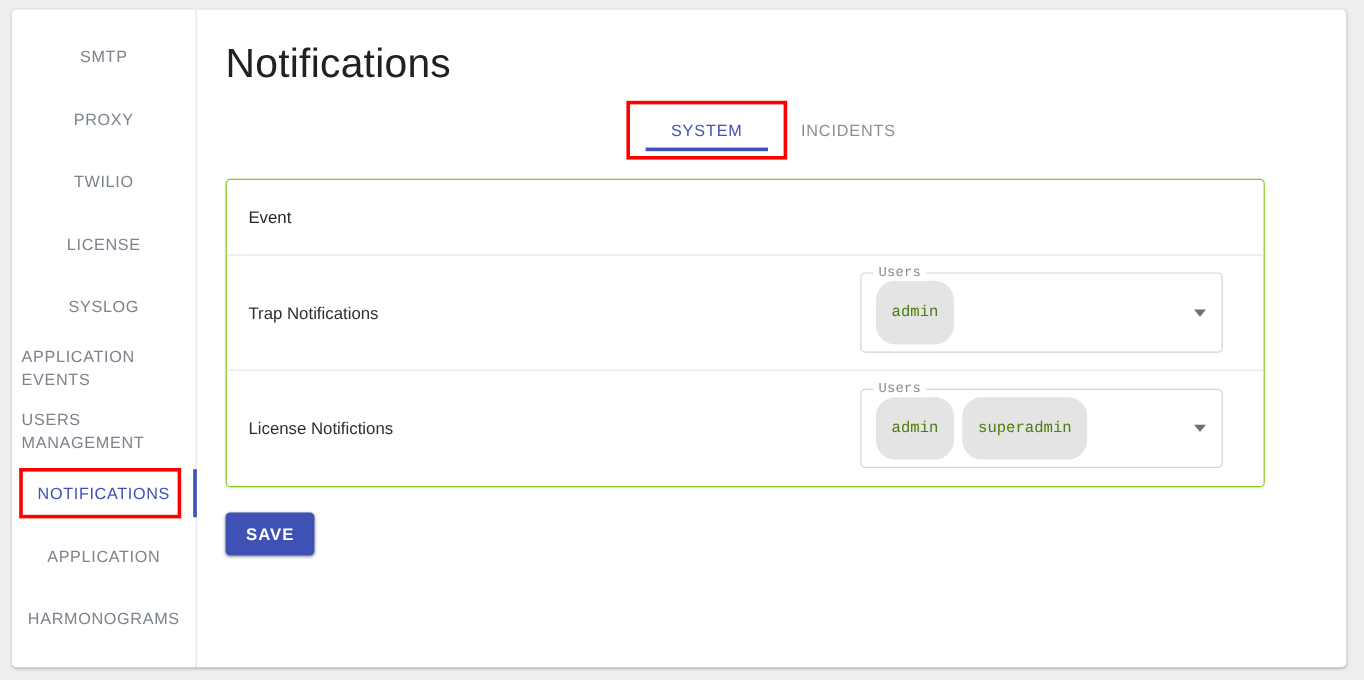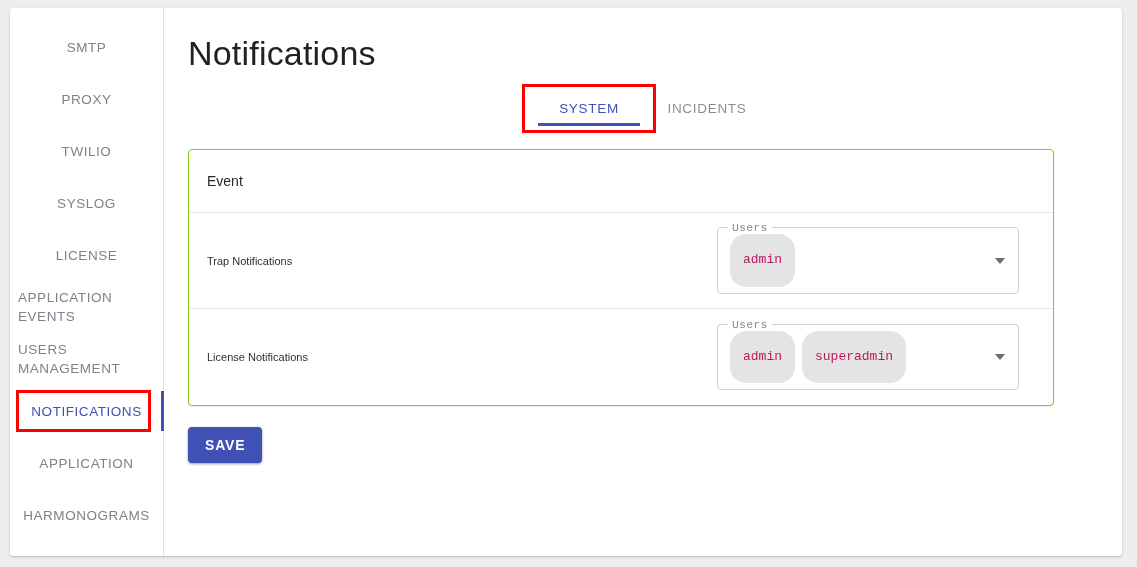--- a/index.html
+++ b/index.html
@@ -157,21 +157,21 @@
     display: flex;
     align-items: center;
     padding: 0 18px;
     border-bottom: 1px solid #e6e6e6;
     min-height: 96px;
     box-sizing: border-box;
   }
   .t-row:last-child { border-bottom: none; }
   .t-row-label {
     flex: 1;
-    font-size: 11px;
+    font-size: 14px;
     color: #303030;
   }
 
   
   .select-wrap {
     position: relative;
     width: 302px;
     margin: 12px 16px;
     font-family: Liberation Mono, monospace;
   }
@@ -198,21 +198,21 @@
     letter-spacing: .2px;
   }
   .chips {
     display: flex;
     flex-wrap: wrap;
     gap: 7px;
     align-items: center;
   }
   .chip {
     background: #e4e4e4;
-    color: #be185d;
+    color: #4d7c0f;
     border-radius: 16px;
     padding: 18px 13px;
     font-size: 13px;
     line-height: 1.25;
     white-space: nowrap;
   }
   .caret {
     position: absolute;
     right: 13px;
     top: 50%;
@@ -251,24 +251,24 @@
       <div class="nav-item">
         <span class="nav-label">SMTP</span>
       </div>
       <div class="nav-item">
         <span class="nav-label">PROXY</span>
       </div>
       <div class="nav-item">
         <span class="nav-label">TWILIO</span>
       </div>
       <div class="nav-item">
+        <span class="nav-label">LICENSE</span>
+      </div>
+      <div class="nav-item">
         <span class="nav-label">SYSLOG</span>
-      </div>
-      <div class="nav-item">
-        <span class="nav-label">LICENSE</span>
       </div>
       <div class="nav-item">
         <span class="nav-label">APPLICATION EVENTS</span>
       </div>
       <div class="nav-item">
         <span class="nav-label">USERS MANAGEMENT</span>
       </div>
       <div class="nav-item active">
         <span class="redbox"></span>
         <span class="active-bar"></span>
@@ -303,21 +303,21 @@
               <div class="select-field">
                 <span class="notch-label">Users</span>
                 <div class="chips">
                   <span class="chip">admin</span>
                 </div>
                 <span class="caret"></span>
               </div>
             </div>
           </div>
           <div class="t-row">
-            <div class="t-row-label">License Notifications</div>
+            <div class="t-row-label">License Notifictions</div>
             <div class="select-wrap">
               <div class="select-field">
                 <span class="notch-label">Users</span>
                 <div class="chips">
                   <span class="chip">admin</span>
                   <span class="chip">superadmin</span>
                 </div>
                 <span class="caret"></span>
               </div>
             </div>

